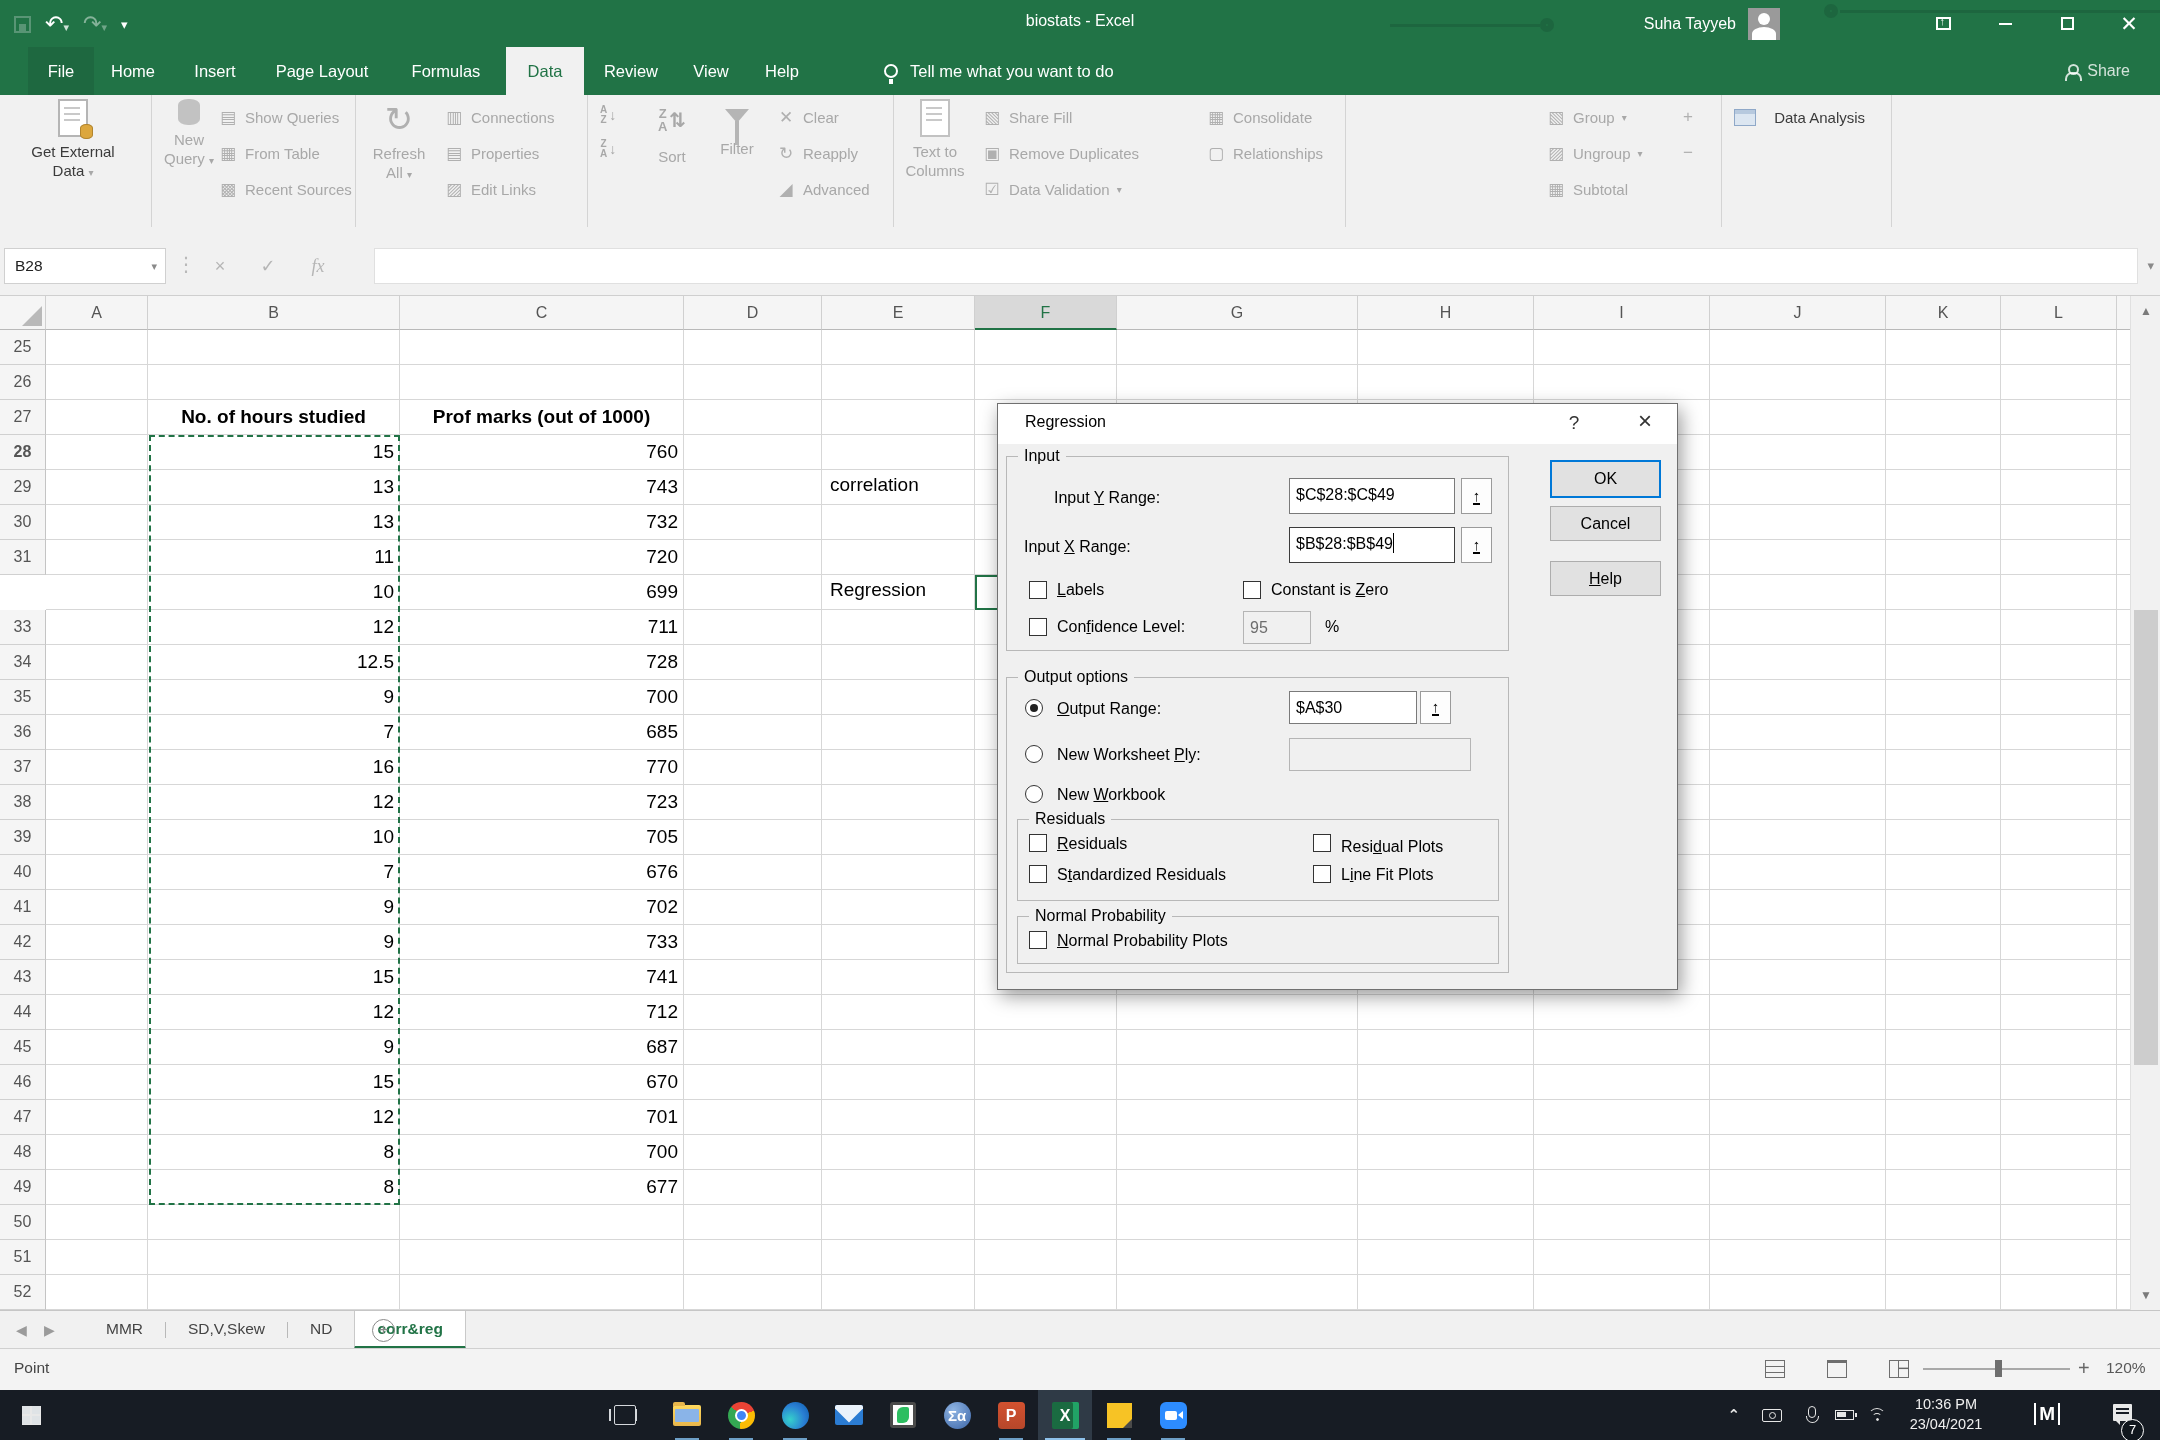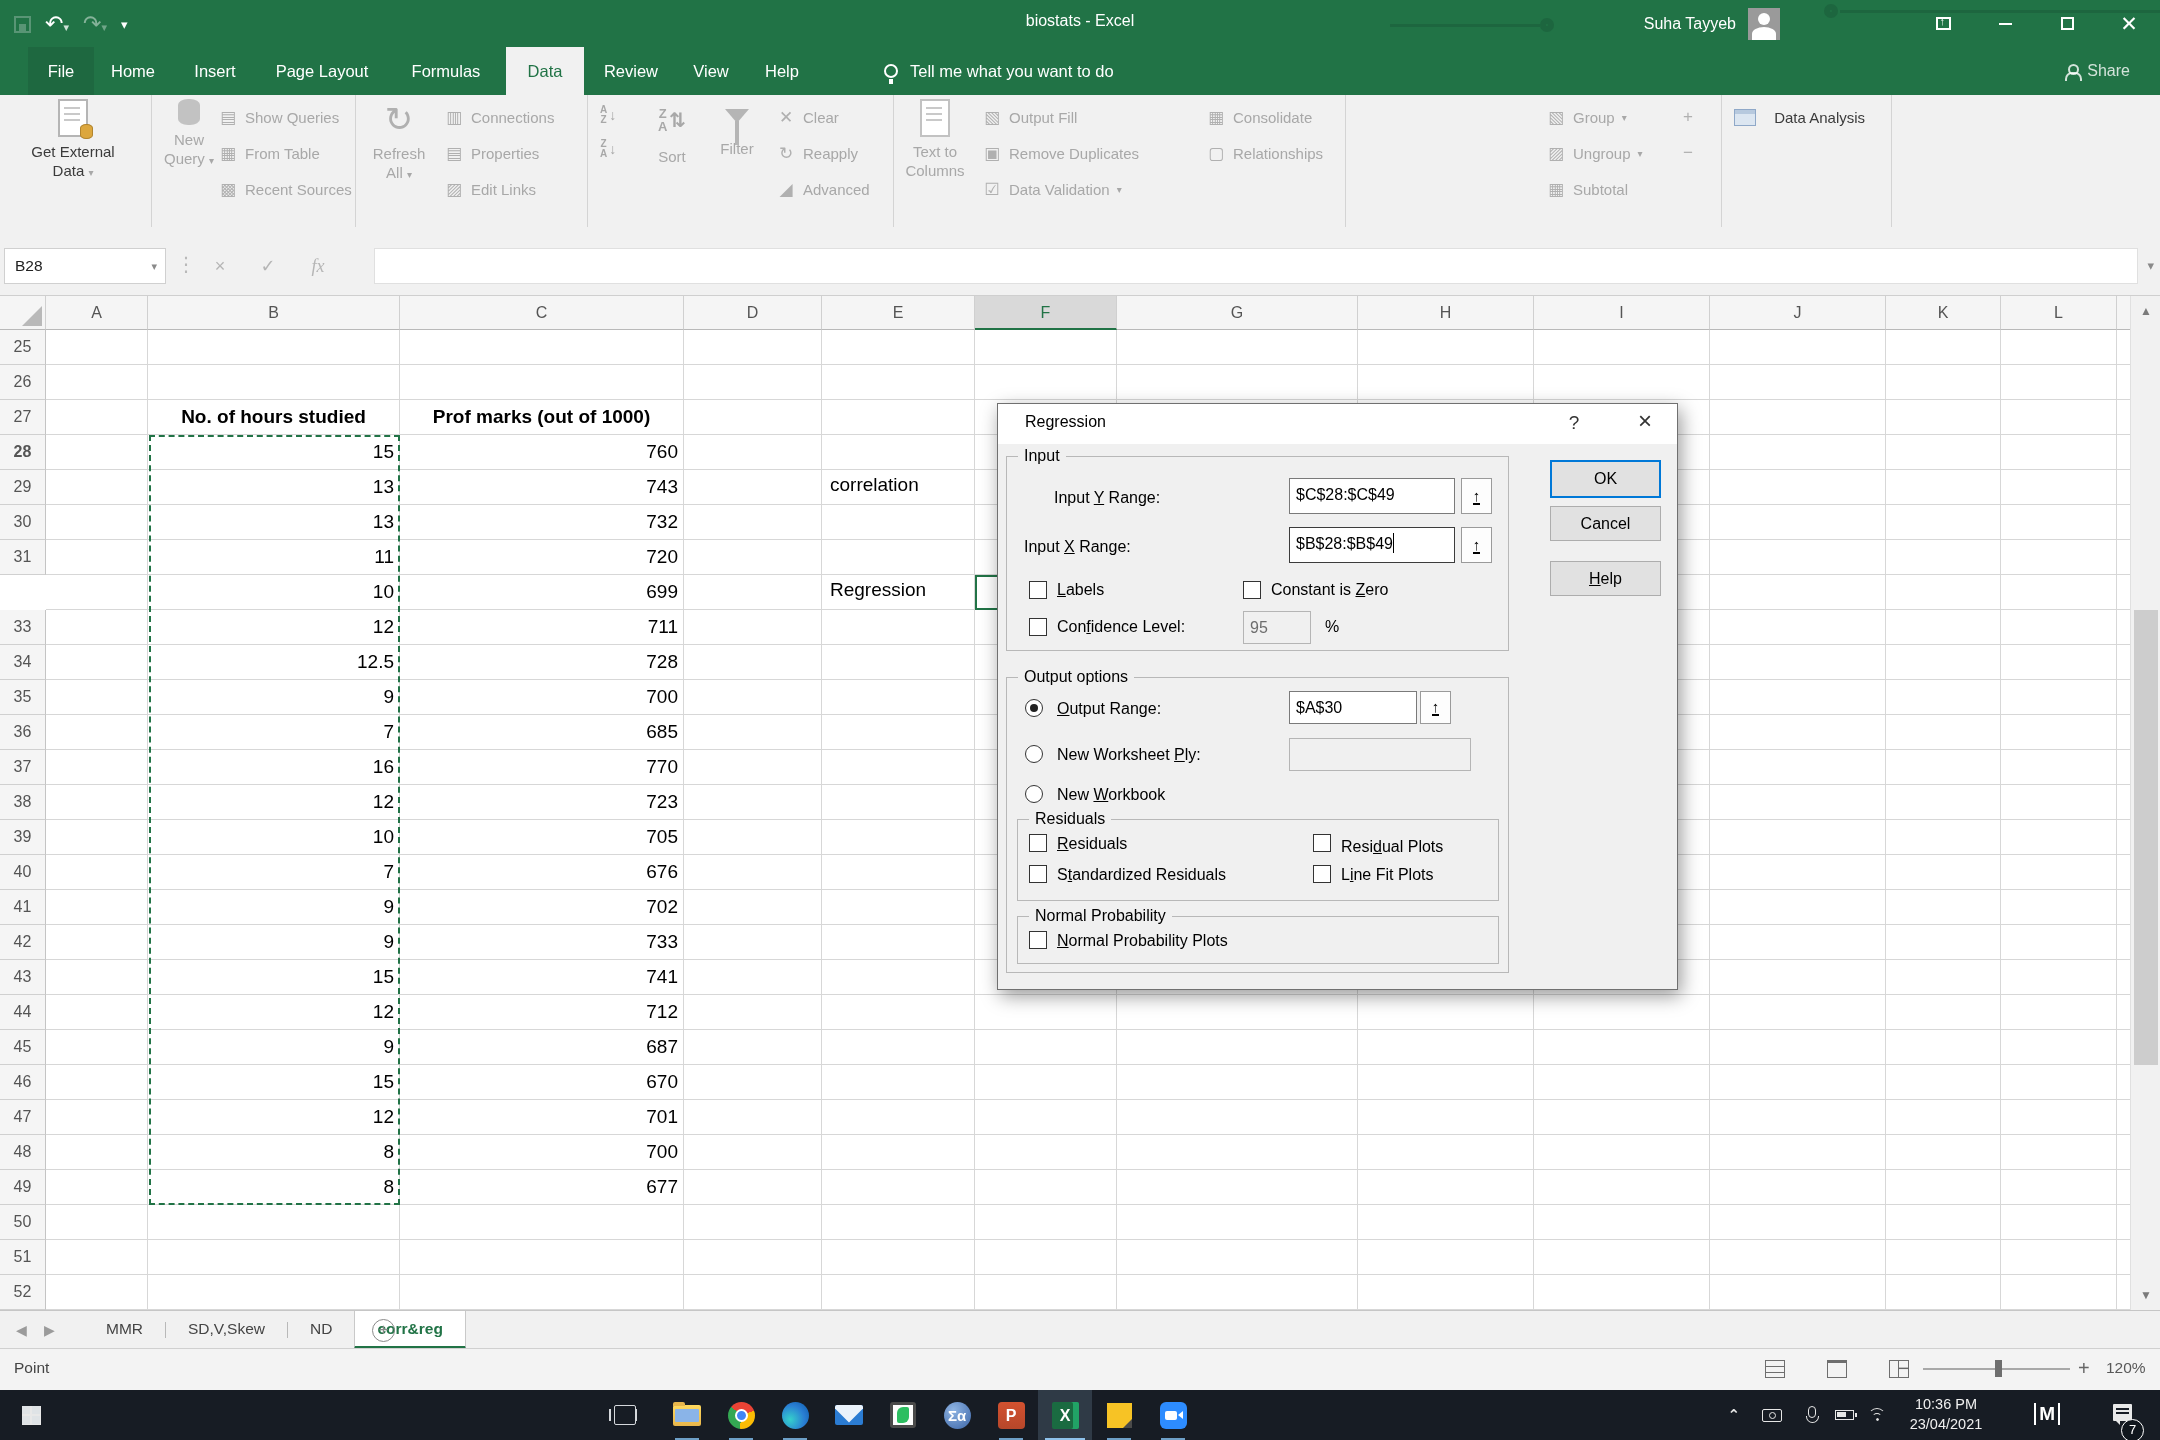--- a/index.html
+++ b/index.html
@@ -350,21 +350,21 @@
     </div>
 
     <div class="rgroup" style="left:894px;width:452px;">
       <div class="bigbtn" style="left:2px;width:78px;">
         <span class="sheet-ic" style="border-color:#c2c2c2;"></span>
         <span class="cap dim"><span>Text to</span><br><span>Columns</span></span>
       </div>
       <div class="small-items" style="left:88px;">
         <span class="sitem dim">
             <span class="mi">▧</span>
-            <span>Output Fill</span>
+            <span>Share Fill</span>
           </span>
         <span class="sitem dim">
             <span class="mi">▣</span>
             <span>Remove Duplicates</span>
           </span>
         <span class="sitem dim">
             <span class="mi">☑</span>
             <span>Data Validation</span> 
             <span class="arrow-s">▾</span>
           </span>

